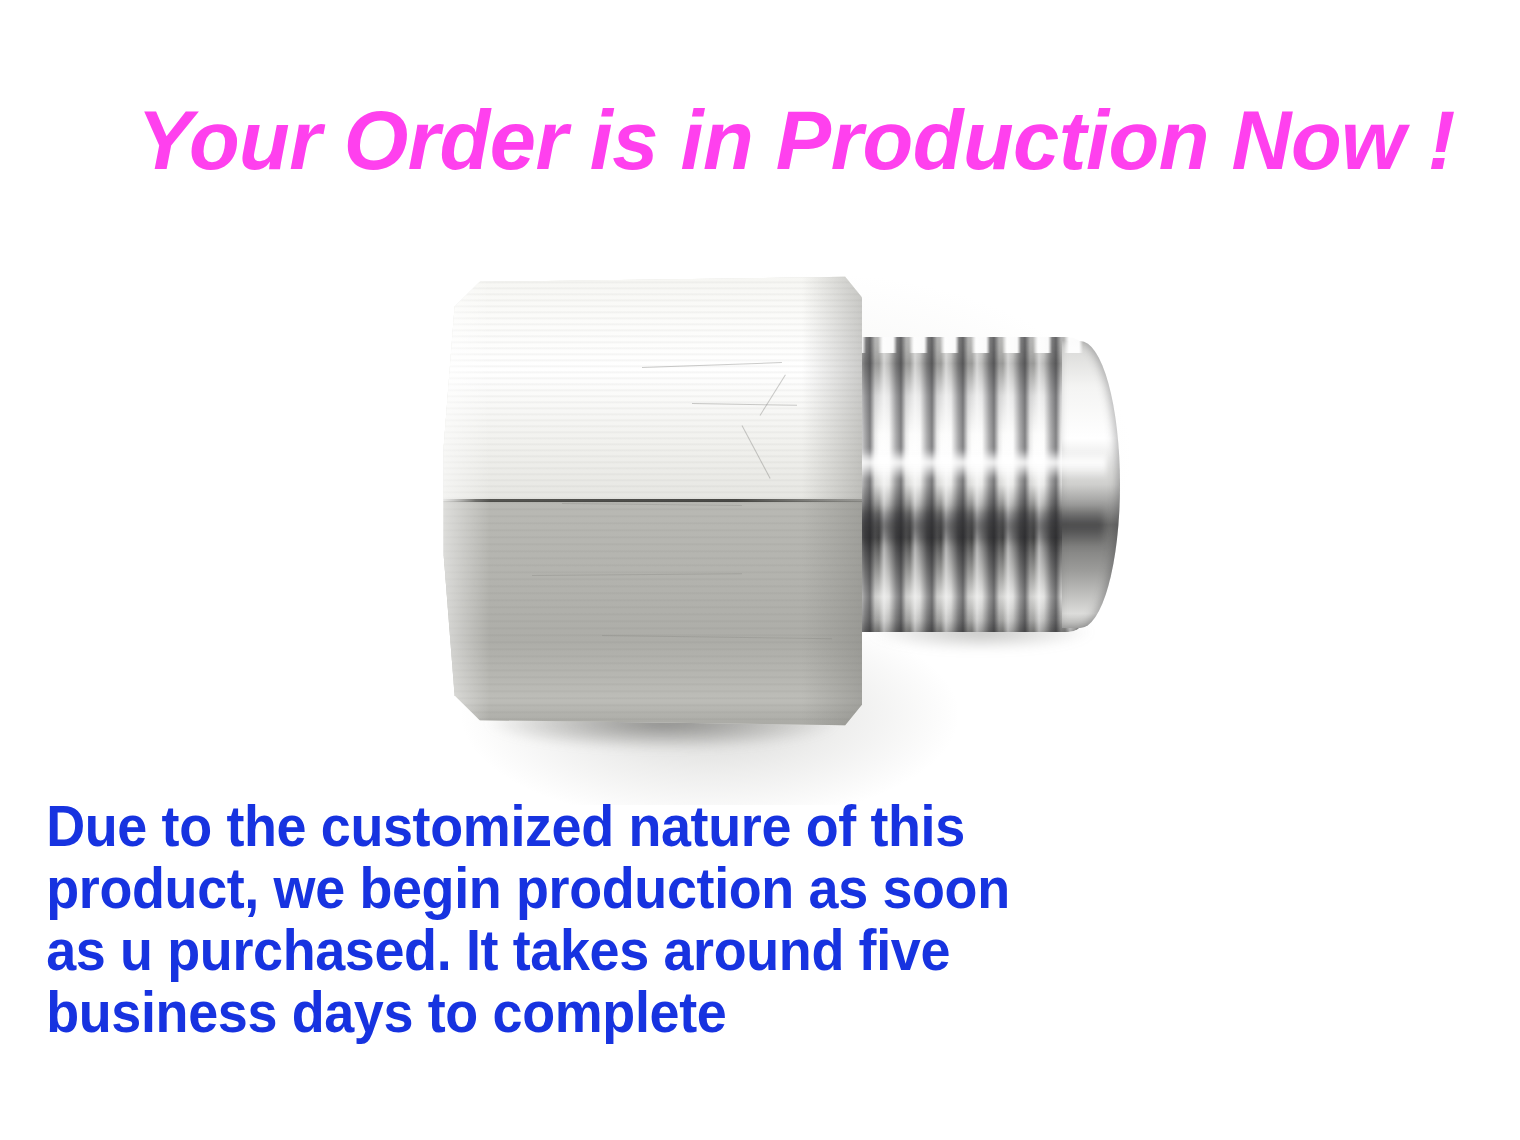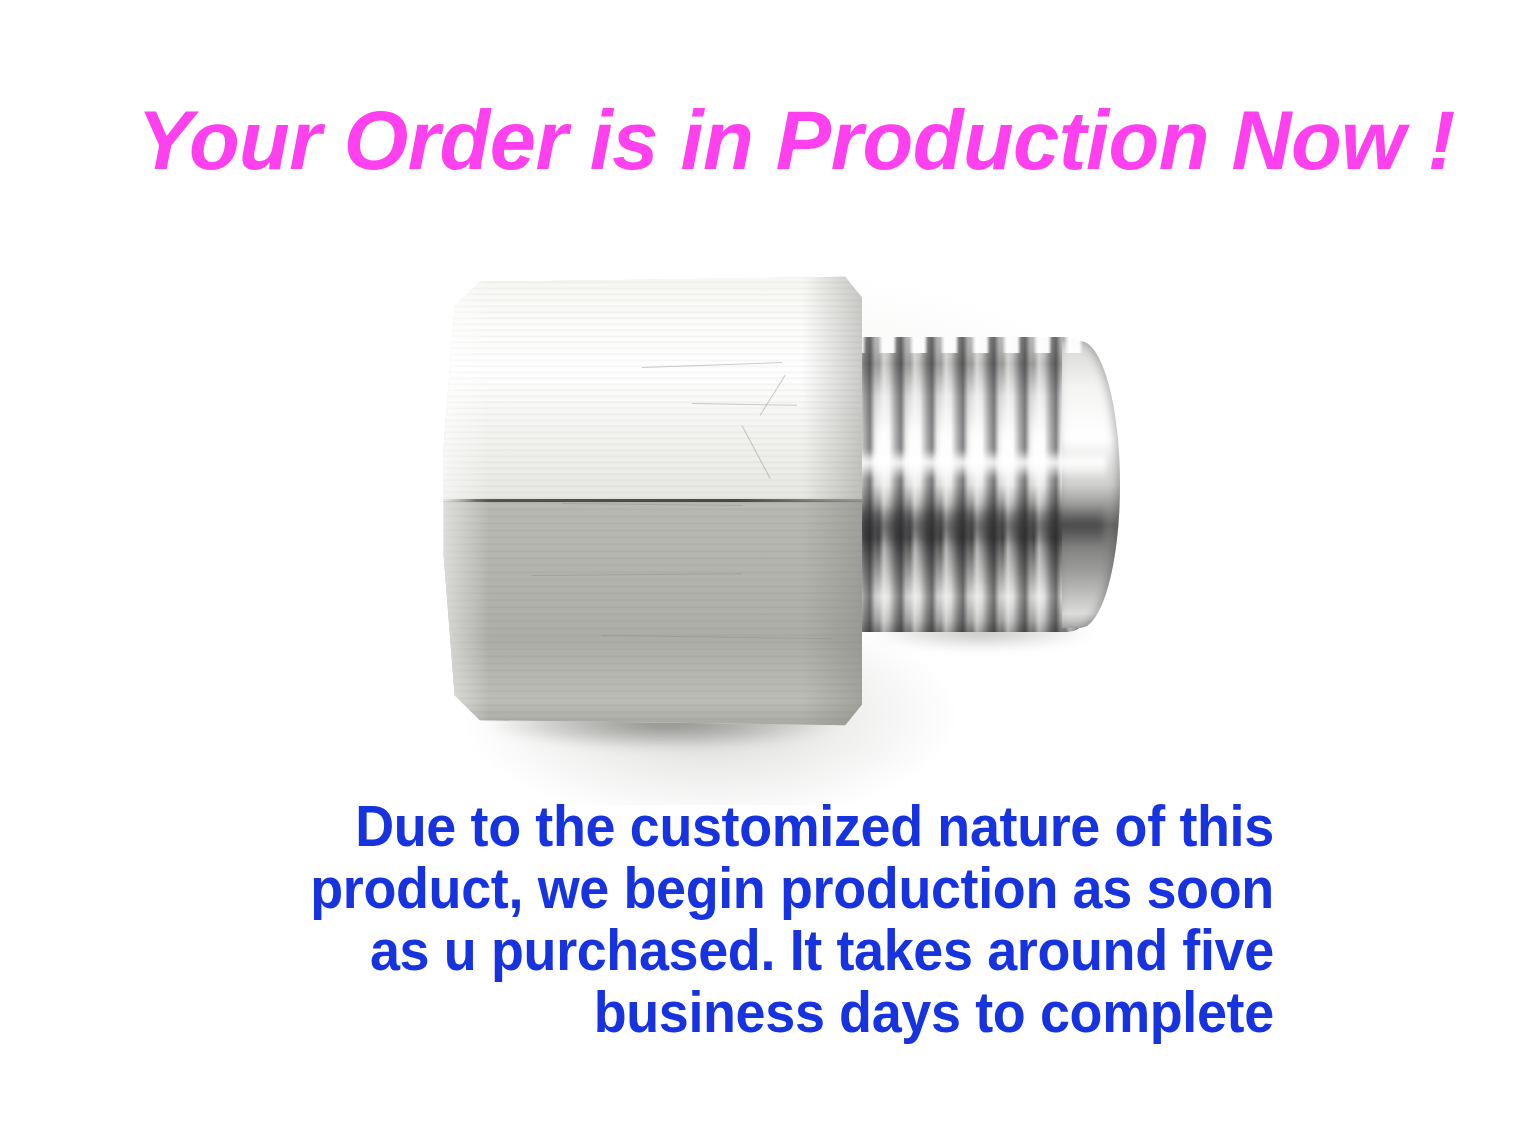--- a/index.html
+++ b/index.html
@@ -242,21 +242,21 @@
     background: rgba(110,110,106,0.35);
     transform-origin: left center;
   }
 
   
   #body-copy {
     position: absolute;
     left: 0;
     top: 795px;
     width: 1320px;
-    text-align: right;
+    text-align: left;
     color: #1733e0;
     font-family: "Liberation Sans Narrow", "Liberation Sans", sans-serif;
     font-weight: bold;
     font-size: 58px;
     line-height: 62px;
     letter-spacing: -0.4px;
   }
   #body-copy .line {
     display: block;
     white-space: nowrap;

